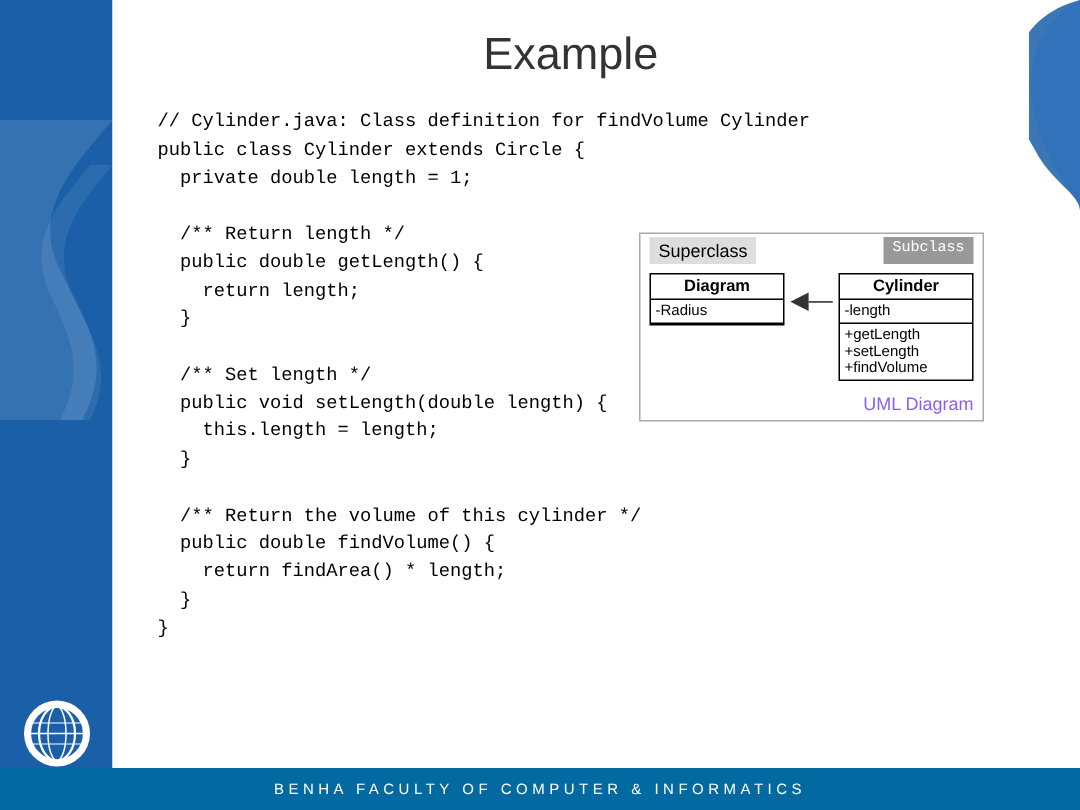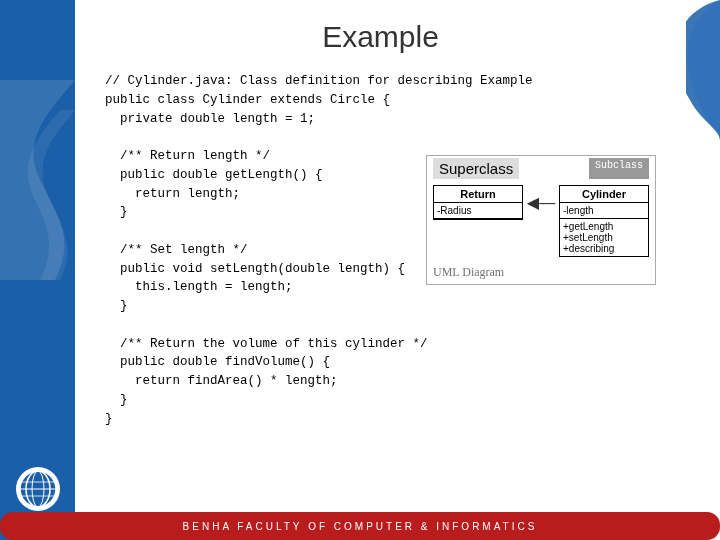--- a/index.html
+++ b/index.html
@@ -65,25 +65,24 @@
       position: absolute;
       top: 0; right: 0;
     }
 
     
     .bottom-bar {
       position: absolute;
       bottom: 0; left: 0;
       width: 720px;
       height: 28px;
-      background: #b91c1c;
+      background: #0369a1;
       display: flex;
       align-items: center;
       justify-content: center;
-      border-radius: 13px;
     }
 
     .bottom-bar-text {
       color: #fff;
       font-size: 10px;
       letter-spacing: 3px;
       text-transform: uppercase;
     }
 
     
@@ -133,21 +132,21 @@
     }
 
     .uml-header-row {
       display: flex;
       justify-content: space-between;
       padding: 2px 6px;
     }
 
     .uml-header-superclass {
       background: #ddd;
-      font-size: 15px;
+      font-size: 12px;
       padding: 2px 6px;
       font-family: Arial, sans-serif;
     }
 
     .uml-header-subclass {
       background: #999;
       color: #fff;
       font-size: 10px;
       padding: 2px 6px;
       font-family: Liberation Mono, monospace;
@@ -189,25 +188,25 @@
     .uml-arrow {
       display: flex;
       align-items: center;
       justify-content: center;
       font-size: 16px;
       color: #333;
       padding-top: 8px;
     }
 
     .uml-label {
-      text-align: left;
+      text-align: right;
       padding: 4px 6px;
-      font-family: Liberation Serif, serif;
+      font-family: Liberation Sans, sans-serif;
       font-size: 12px;
-      color: #737373;
+      color: #8b5cf6;
     }
 
   </style>
 </head>
 <body>
 
 <div class="left-sidebar">
 
   <svg width="75" height="200" style="position:absolute;top:80px;left:0;">
     <path d="M75,0 C50,30 20,60 40,100 C60,140 75,160 55,200 L0,200 L0,0 Z" fill="rgba(255,255,255,0.12)"></path>
@@ -234,21 +233,21 @@
 <div class="top-right-deco">
   <svg width="120" height="140" viewBox="0 0 120 140">
     <path d="M120,0 C80,10 60,50 90,100 C100,120 120,130 120,140 L120,0 Z" fill="#1a5fa8" opacity="0.85"></path>
     <path d="M120,0 C90,15 75,55 100,105 C108,123 120,133 120,140 L120,0 Z" fill="#2a6fc0" opacity="0.6"></path>
   </svg>
 </div>
 
 <div class="main-content">
   <h1 class="slide-title">Example</h1>
 
-  <div class="code-area"><span>// Cylinder.java: Class definition for describing Example</span>
+  <div class="code-area"><span>// Cylinder.java: Class definition for findVolume Cylinder</span>
 <span>public class Cylinder <span class="code-keyword">extends</span> Circle {</span>
 <span>  private double length = 1;</span>
 <span></span>
 <span>  /** Return length */</span>
 <span>  public double getLength() {</span>
 <span>    return length;</span>
 <span>  }</span>
 <span></span>
 <span>  /** Set length */</span>
 <span>  public void setLength(double length) {</span>
@@ -265,37 +264,37 @@
   <div class="uml-diagram">
 
     <div class="uml-header-row">
       <span class="uml-header-superclass">Superclass</span>
       <span class="uml-header-subclass">Subclass</span>
     </div>
 
     <div class="uml-classes-row">
 
       <div class="uml-class-box">
-        <div class="uml-class-name">Return</div>
+        <div class="uml-class-name">Diagram</div>
         <div class="uml-class-attrs">
           <div>-Radius</div>
         </div>
       </div>
 
       <div class="uml-arrow">◀—</div>
 
       <div class="uml-class-box">
         <div class="uml-class-name">Cylinder</div>
         <div class="uml-class-attrs">
           <div>-length</div>
         </div>
         <div class="uml-class-methods">
           <div>+getLength</div>
           <div>+setLength</div>
-          <div>+describing</div>
+          <div>+findVolume</div>
         </div>
       </div>
     </div>
 
     <div class="uml-label">UML Diagram</div>
   </div>
 </div>
 
 <div class="bottom-bar">
   <span class="bottom-bar-text">Benha faculty of computer &amp; Informatics</span>

